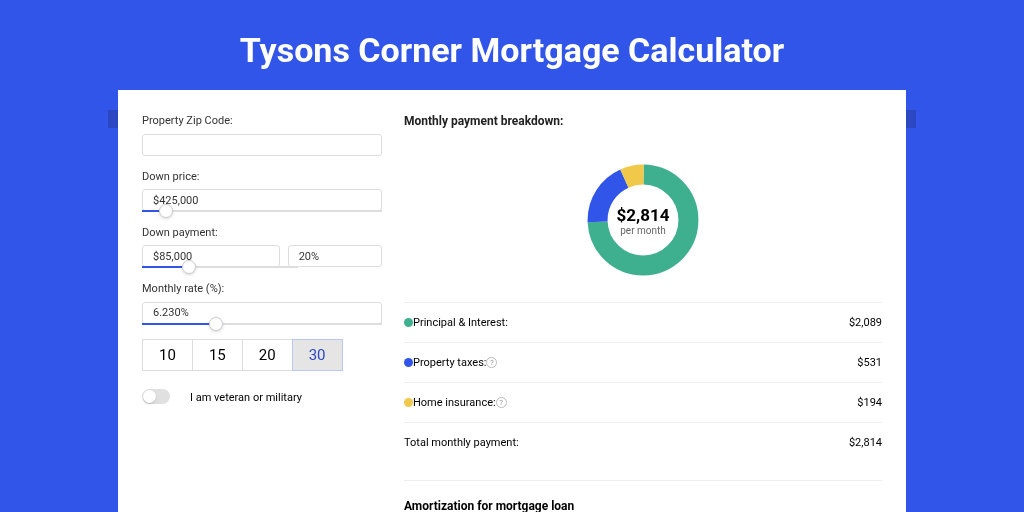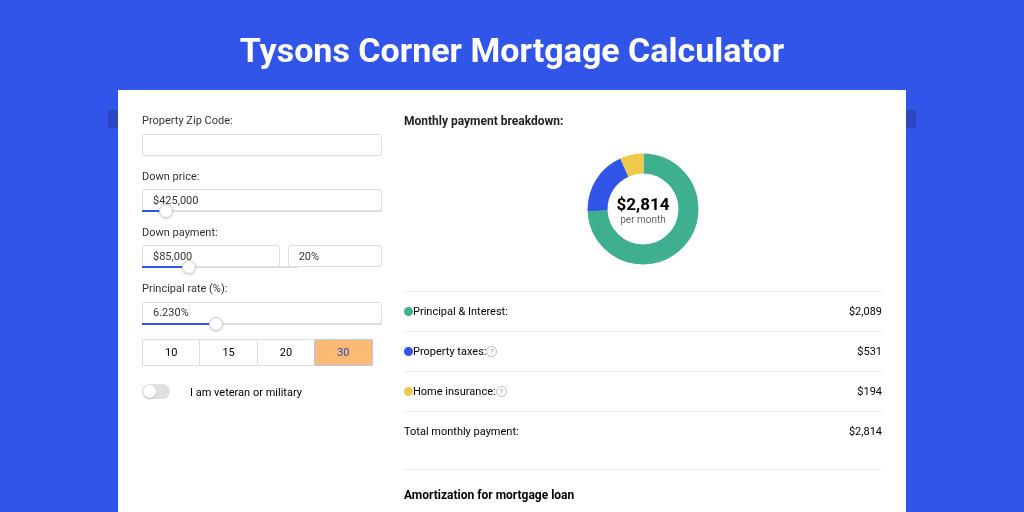--- a/index.html
+++ b/index.html
@@ -12,26 +12,26 @@
 .lbl{font-size:11px;color:#333;margin-bottom:6px}
 .inp{width:100%;height:22px;border:1px solid #ddd;border-radius:3px;padding:0 10px;font-size:11px;color:#333;background:#fff}
 .grp{margin-bottom:14px;position:relative}
 .slider-track{height:2px;background:#ddd;margin-top:-1px;position:relative}
 .slider-fill{height:2px;background:#3155e8;position:absolute;left:0;top:0}
 .slider-thumb{width:14px;height:14px;border-radius:50%;background:#fff;border:1px solid #ccc;box-shadow:0 1px 3px rgba(0,0,0,.15);position:absolute;top:-6px;transform:translateX(-50%)}
 .row{display:flex;gap:8px}
 .row .inp:first-child{flex:1.6}
 .row .inp:last-child{flex:1}
 .period-btns{display:flex;gap:0}
-.pb{border:1px solid #ddd;background:#fff;font-size:11px;padding:6px 22px;cursor:pointer;margin-right:-1px}
-.pb.active{background:#fdba74;border-color:#b8c8f5;color:#2b47c1;position:relative}
+.pb{border:1px solid #ddd;background:#fff;font-size:15px;padding:6px 16px;cursor:pointer;margin-right:-1px}
+.pb.active{background:#e5e5e5;border-color:#b8c8f5;color:#2b47c1;position:relative}
 .toggle-row{display:flex;align-items:flex-end;gap:20px;margin-top:18px}
 .toggle{width:28px;height:15px;background:#e0e0e0;border-radius:8px;position:relative}
 .toggle-knob{width:13px;height:13px;background:#fff;border-radius:50%;position:absolute;top:1px;left:1px;box-shadow:0 1px 2px rgba(0,0,0,.2)}
-.sec-title{font-size:12px;font-weight:700;color:#222;margin-bottom:13px}
+.sec-title{font-size:12px;font-weight:700;color:#222;margin-bottom:24px}
 .donut-wrap{display:flex;justify-content:center;padding:8px 0 18px}
 .donut{position:relative;width:120px;height:120px}
 .donut svg{width:120px;height:120px}
 .donut-center{position:absolute;top:50%;left:50%;transform:translate(-50%,-50%);text-align:center}
 .donut-amt{font-size:17px;font-weight:700}
 .donut-sub{font-size:10px;color:#666}
 .hr{height:1px;background:#eee;margin:4px 0}
 .break-row{display:flex;align-items:center;justify-content:space-between;padding:9px 0;font-size:11px}
 .break-left{display:flex;align-items:center;}
 .dot{width:9px;height:9px;border-radius:50%}
@@ -73,21 +73,21 @@
         <input class="inp" value="$85,000" style="">
         <input class="inp" value="20%" style="">
       </div>
       <div class="slider-track" style="width:65%">
         <div class="slider-fill" style="width:30%"></div>
         <div class="slider-thumb" style="left:30%"></div>
       </div>
     </div>
 
     <div class="grp">
-      <div class="lbl">Principal rate (%):</div>
+      <div class="lbl">Monthly rate (%):</div>
       <input class="inp" value="6.230%" style="">
       <div class="slider-track">
         <div class="slider-fill" style="width:31%"></div>
         <div class="slider-thumb" style="left:31%"></div>
       </div>
     </div>
 
     <div class="grp">
       <div class="period-btns">
         <button class="pb">10</button>

